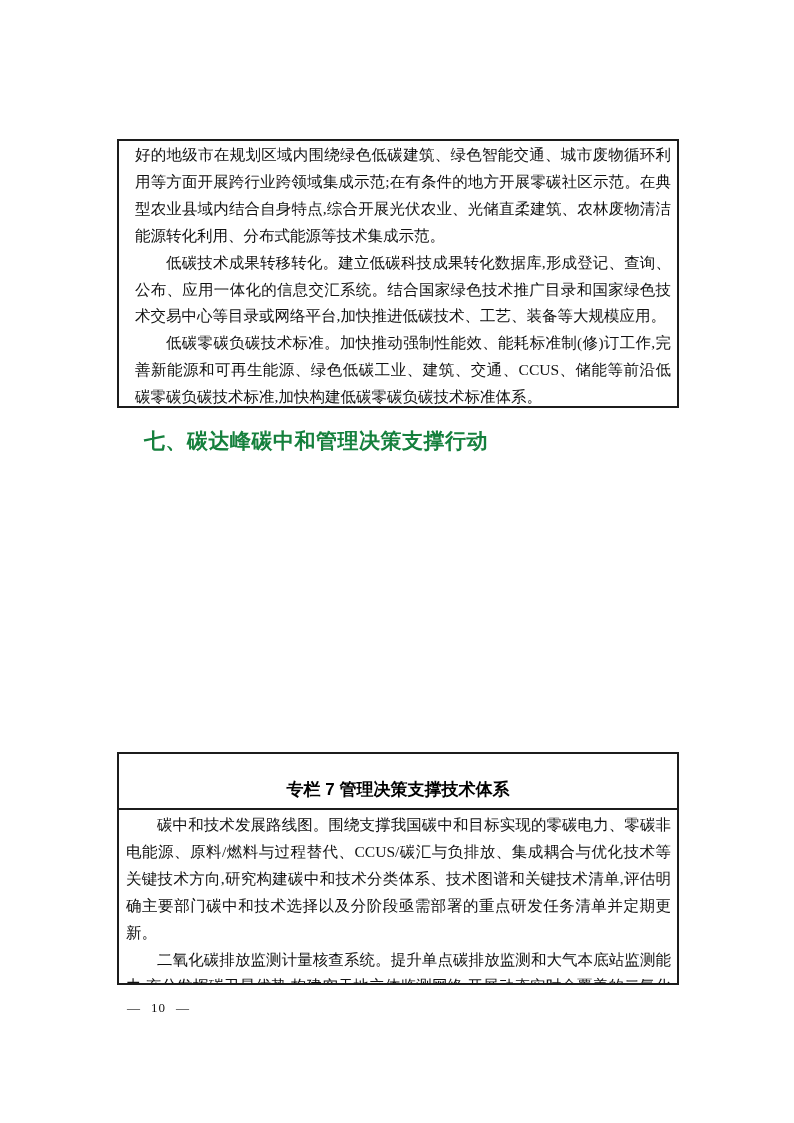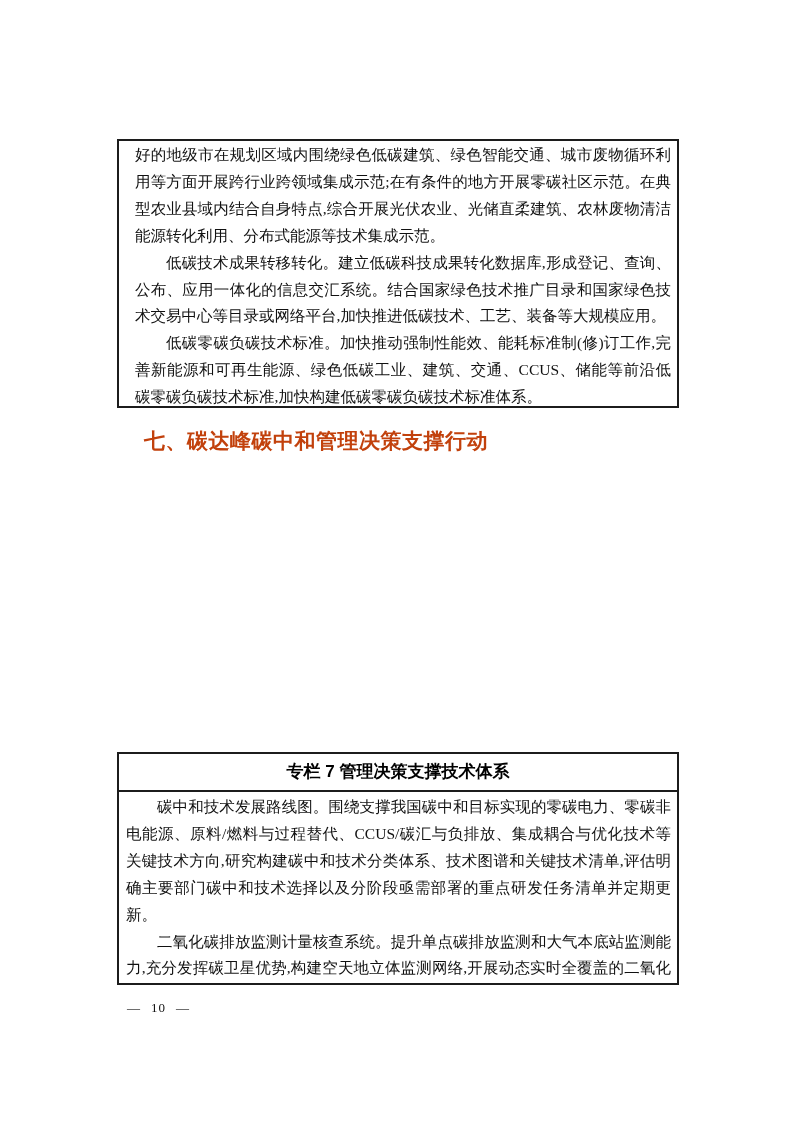--- a/index.html
+++ b/index.html
@@ -40,21 +40,21 @@
   .section-heading {
     position: absolute;
     left: 100px;
     top: 426px;
     width: 594px;
     padding-left: 44px;
     font-family: Liberation Serif, serif;
     font-weight: bold;
     font-size: 21px;
     line-height: 30px;
-    color: #c2410c;
+    color: #15803d;
     letter-spacing: 0.5px;
   }
   
   .body-para {
     position: absolute;
     left: 100px;
     top: 461px;
     width: 594px;
     font-size: 21px;
     line-height: 37.2px;
@@ -72,21 +72,21 @@
     height: 233px;
     border: 2px solid #1c1c1c;
     overflow: hidden;
   }
   .column-box-title {
     font-family: "Liberation Sans", "DejaVu Sans", sans-serif;
     font-weight: bold;
     font-size: 17px;
     line-height: 24px;
     text-align: center;
-    padding: 6px 0 6px 0;
+    padding: 24px 0 6px 0;
     border-bottom: 2px solid #1c1c1c;
     color: #000000;
   }
   .column-box-content {
     padding: 2px 6px 0 7px;
   }
   
   .page-number {
     position: absolute;
     left: 127px;

